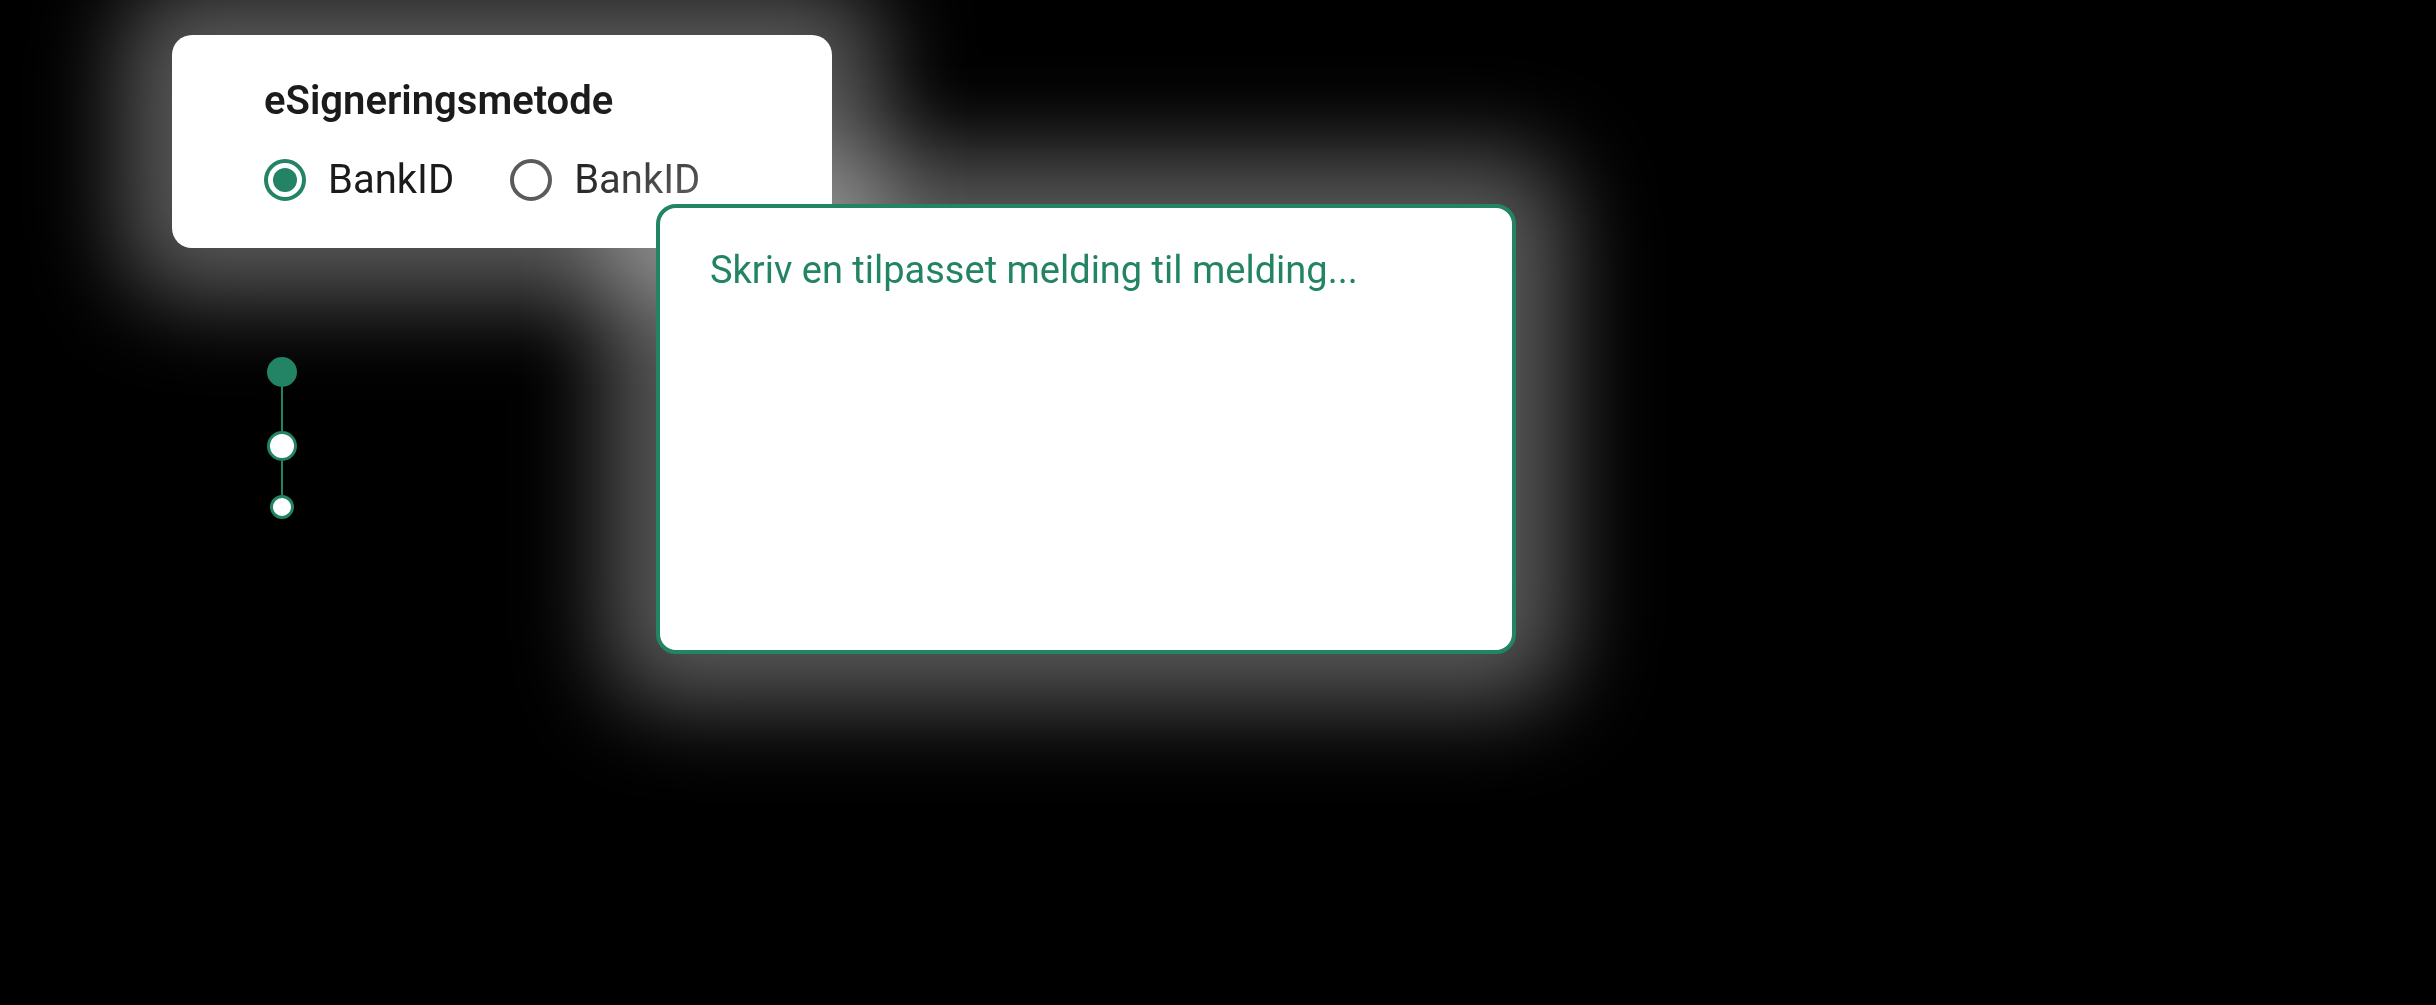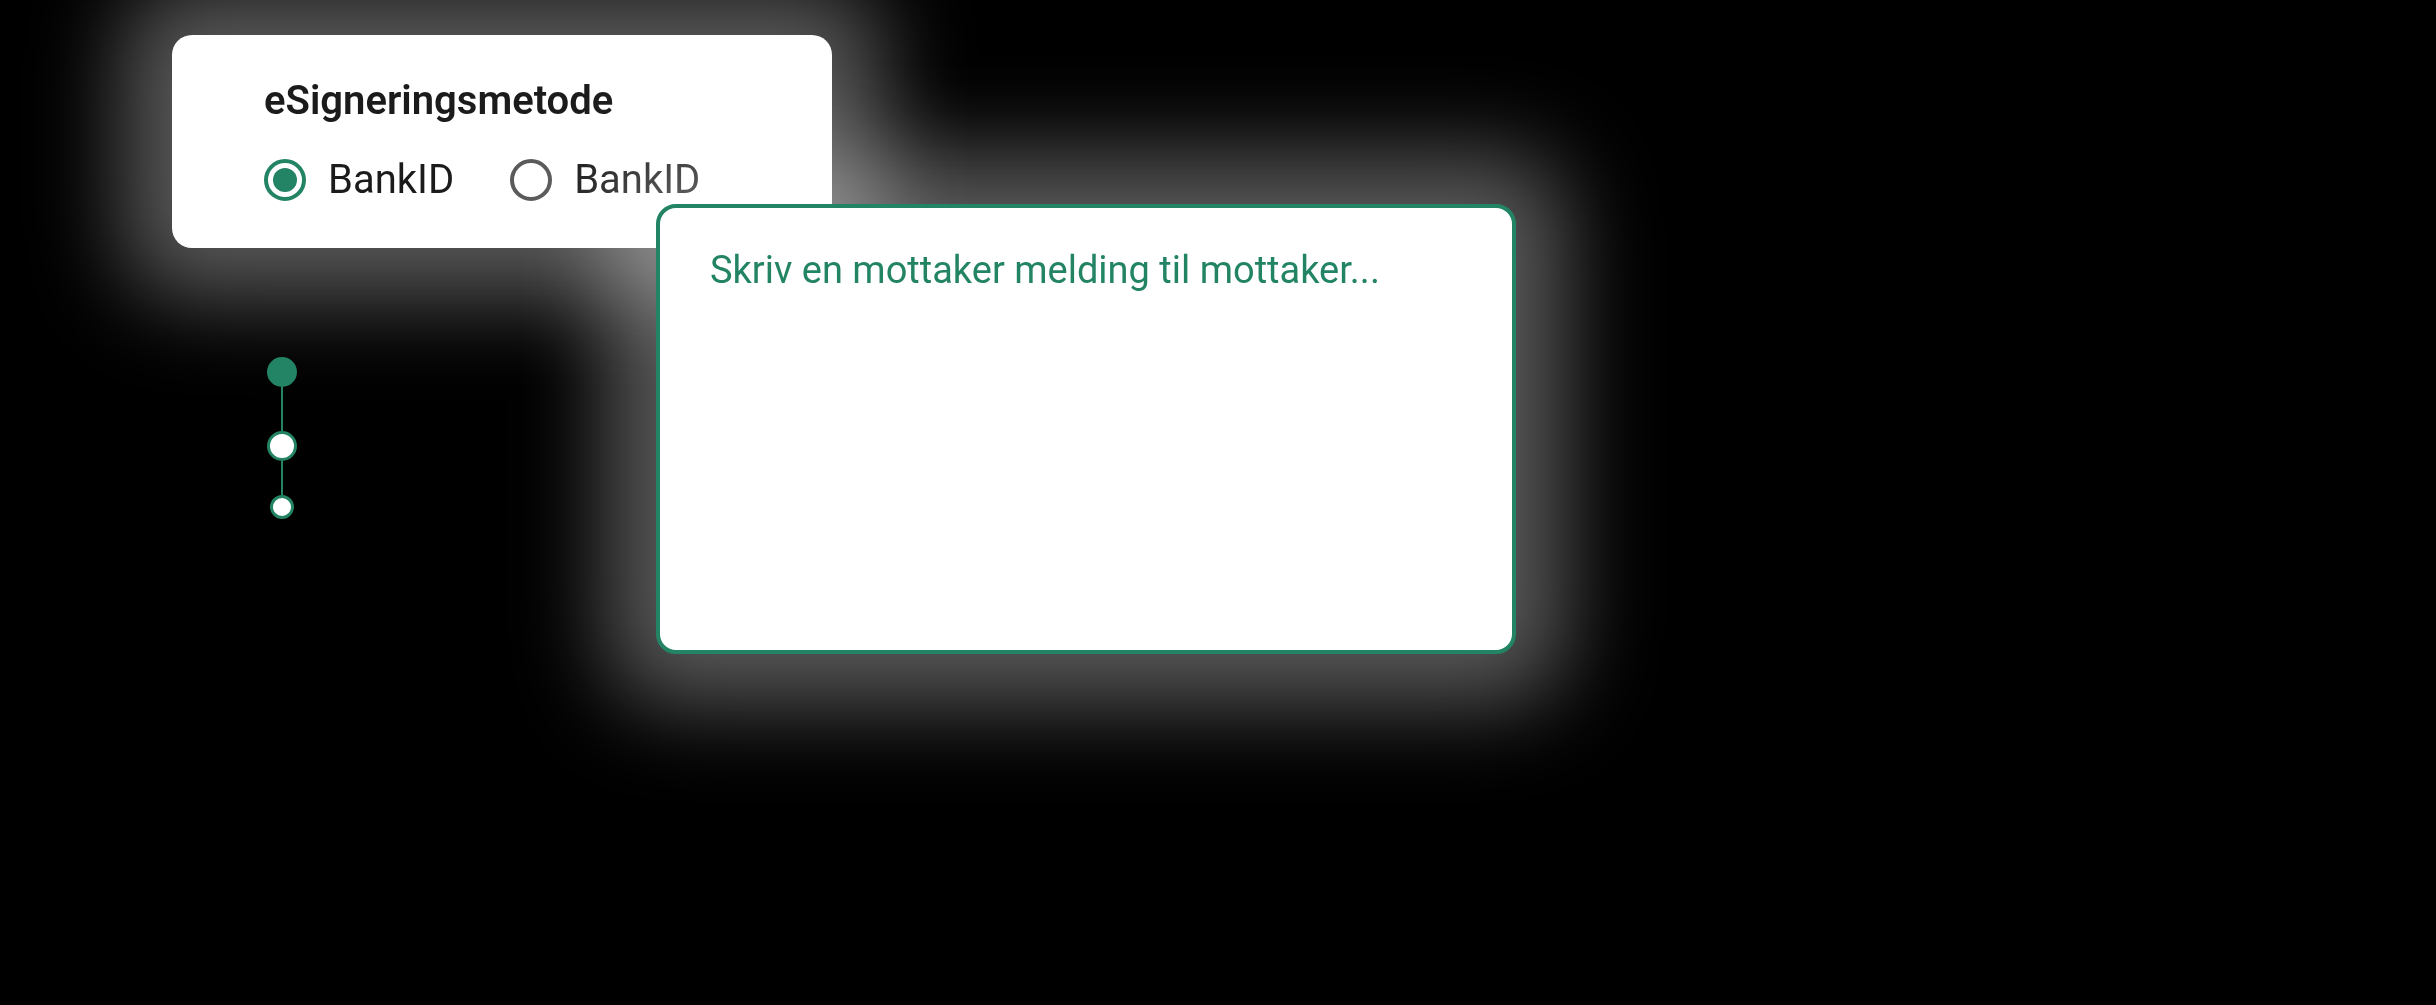--- a/index.html
+++ b/index.html
@@ -145,21 +145,21 @@
       <span class="radio-label">BankID</span>
     </div>
     <div class="radio-option">
       <div class="radio-circle"></div>
       <span class="radio-label">BankID</span>
     </div>
   </div>
 </div>
 
 <div class="message-box">
-  <div class="message-placeholder">Skriv en mottaker melding til mottaker...</div>
+  <div class="message-placeholder">Skriv en tilpasset melding til melding...</div>
 </div>
 
 <div class="stepper">
   <div class="step-dot filled"></div>
   <div class="step-line"></div>
   <div class="step-dot"></div>
   <div class="step-line short"></div>
   <div class="step-dot small"></div>
 </div>
 

